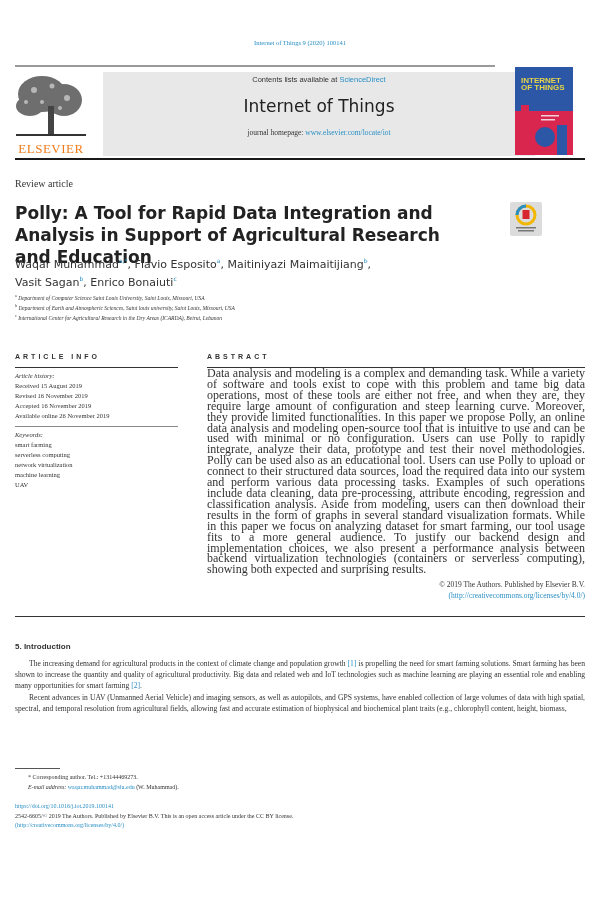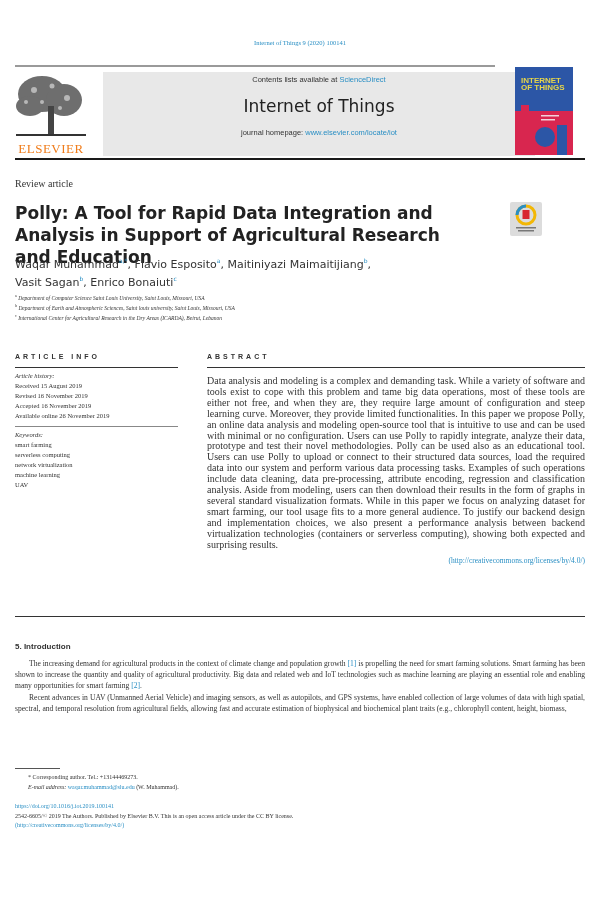--- a/index.html
+++ b/index.html
@@ -7,38 +7,38 @@
          font-family:"Liberation Serif", serif; color:#2b2b2b; }
   .abs { position:absolute; }
   .link { color:#2a8fc4; }
   .journal-ref { top:39px; left:0; width:600px; text-align:center; font-size:6.5px; color:#2a8fc4; }
   .top-rule { top:65px; left:15px; width:480px; height:2px; background:#9a9a9a; }
   .elsevier-logo { top:72px; left:12px; width:76px; height:80px; }
   .elsevier-word { top:141px; left:14px; width:74px; text-align:center; font-size:13px; color:#f07c1a; letter-spacing:0.5px; font-family:"Liberation Serif", serif; }
   .masthead { top:72px; left:103px; width:432px; height:84px; background:#e8e8e8; text-align:center; }
   .contents { margin-top:3px; font-size:7.5px; font-family:"Liberation Sans", sans-serif; color:#333; }
   .journal-title { margin-top:12px; font-size:17px; color:#222; font-family:"DejaVu Sans", sans-serif; font-weight:normal; }
-  .homepage { margin-top:12px; font-size:7.5px; font-family:Liberation Sans, sans-serif; color:#333; }
+  .homepage { margin-top:12px; font-size:7.5px; font-family:Liberation Serif, serif; color:#333; }
   .cover { top:67px; left:515px; width:58px; height:88px; background:#2c56a6; overflow:hidden; }
   .cover-title { position:absolute; top:10px; left:6px; font-size:8px; line-height:7px; color:#e6d54a; font-weight:bold; font-family:"Liberation Sans", sans-serif; }
   .bottom-rule { top:158px; left:15px; width:570px; height:2px; background:#1a1a1a; }
   .article-type { top:178px; left:15px; font-size:10px; color:#333; font-family:"Liberation Serif", serif; }
   .title { top:202px; left:15px; width:460px; font-size:17px; line-height:22px; color:#222; font-family:"DejaVu Sans", sans-serif; font-weight:bold; }
   .crossmark { top:202px; left:510px; width:32px; height:34px; background:#dcdcdc; border-radius:2px; }
   .authors { top:253px; left:15px; width:460px; font-size:11px; line-height:15px; color:#333; font-family:"DejaVu Sans", sans-serif; }
   .authors sup { font-size:6px; color:#2a8fc4; }
   .affils { top:292px; left:15px; width:470px; font-size:5.5px; line-height:8px; font-style:italic; color:#333; }
   .affils sup { font-size:4px; font-style:normal; }
   .rule-gray { height:1px; background:#333; }
   .section-head { font-size:7px; letter-spacing:3px; font-weight:bold; color:#333; font-family:"Liberation Sans", sans-serif; }
   .info-block { top:353px; left:15px; width:163px; }
   .info-text { font-size:6.5px; line-height:10px; color:#333; }
   .info-label { font-style:italic; }
   .abstract-block { top:353px; left:207px; width:378px; }
-  .abstract-text { margin-top:8px; font-size:10px; line-height:10.9px; text-align:justify; color:#333; }
+  .abstract-text { font-size:12px; line-height:10.9px; text-align:justify; color:#333; }
   .copyright { margin-top:5px; text-align:right; font-size:7.5px; line-height:10.5px; color:#333; }
   .mid-rule { top:616px; left:15px; width:570px; height:1px; background:#333; }
   .intro-head { top:642px; left:15px; font-size:8px; font-weight:bold; color:#333; font-family:"Liberation Sans", sans-serif; }
   .intro-text { top:658px; left:15px; width:570px; font-size:7.6px; line-height:11.2px; text-align:justify; color:#333; }
   .intro-text p { margin:0; text-indent:14px; }
   .fn-rule { top:768px; left:15px; width:45px; height:1px; background:#555; }
   .footnotes { top:772px; left:28px; font-size:6px; line-height:10px; color:#333; }
   .doi-block { top:802px; left:15px; font-size:6px; line-height:9.5px; color:#333; }
   svg { display:block; }
 </style>
@@ -135,20 +135,21 @@
     <div>machine learning</div>
     <div>UAV</div>
   </div>
 </div>
 
 <div class="abs abstract-block">
   <div class="section-head">ABSTRACT</div>
   <div class="rule-gray" style="margin-top:7px;"></div>
   <div class="abstract-text">Data analysis and modeling is a complex and demanding task. While a variety of software and tools exist to cope with this problem and tame big data operations, most of these tools are either not free, and when they are, they require large amount of configuration and steep learning curve. Moreover, they provide limited functionalities. In this paper we propose Polly, an online data analysis and modeling open-source tool that is intuitive to use and can be used with minimal or no configuration. Users can use Polly to rapidly integrate, analyze their data, prototype and test their novel methodologies. Polly can be used also as an educational tool. Users can use Polly to upload or connect to their structured data sources, load the required data into our system and perform various data processing tasks. Examples of such operations include data cleaning, data pre-processing, attribute encoding, regression and classification analysis. Aside from modeling, users can then download their results in the form of graphs in several standard visualization formats. While in this paper we focus on analyzing dataset for smart farming, our tool usage fits to a more general audience. To justify our backend design and implementation choices, we also present a performance analysis between backend virtualization technologies (containers or serverless computing), showing both expected and surprising results.</div>
   <div class="copyright">
+    <div>© 2019 The Authors. Published by Elsevier B.V.</div>
     <div class="link">(http://creativecommons.org/licenses/by/4.0/)</div>
   </div>
 </div>
 
 <div class="abs mid-rule"></div>
 
 <div class="abs intro-head">5. Introduction</div>
 <div class="abs intro-text">
   <p><span>The increasing demand for agricultural products in the context of climate change and population growth </span><span class="link">[1]</span><span> is propelling the need for smart farming solutions. Smart farming has been shown to increase the quantity and quality of agricultural productivity. Big data and related web and IoT technologies such as machine learning are playing an essential role and enabling many opportunities for smart farming </span><span class="link">[2]</span><span>.</span></p>
   <p>Recent advances in UAV (Unmanned Aerial Vehicle) and imaging sensors, as well as autopilots, and GPS systems, have enabled collection of large volumes of data with high spatial, spectral, and temporal resolution from agricultural fields, allowing fast and accurate estimation of biophysical and biochemical plant traits (e.g., chlorophyll content, height, biomass,</p>

